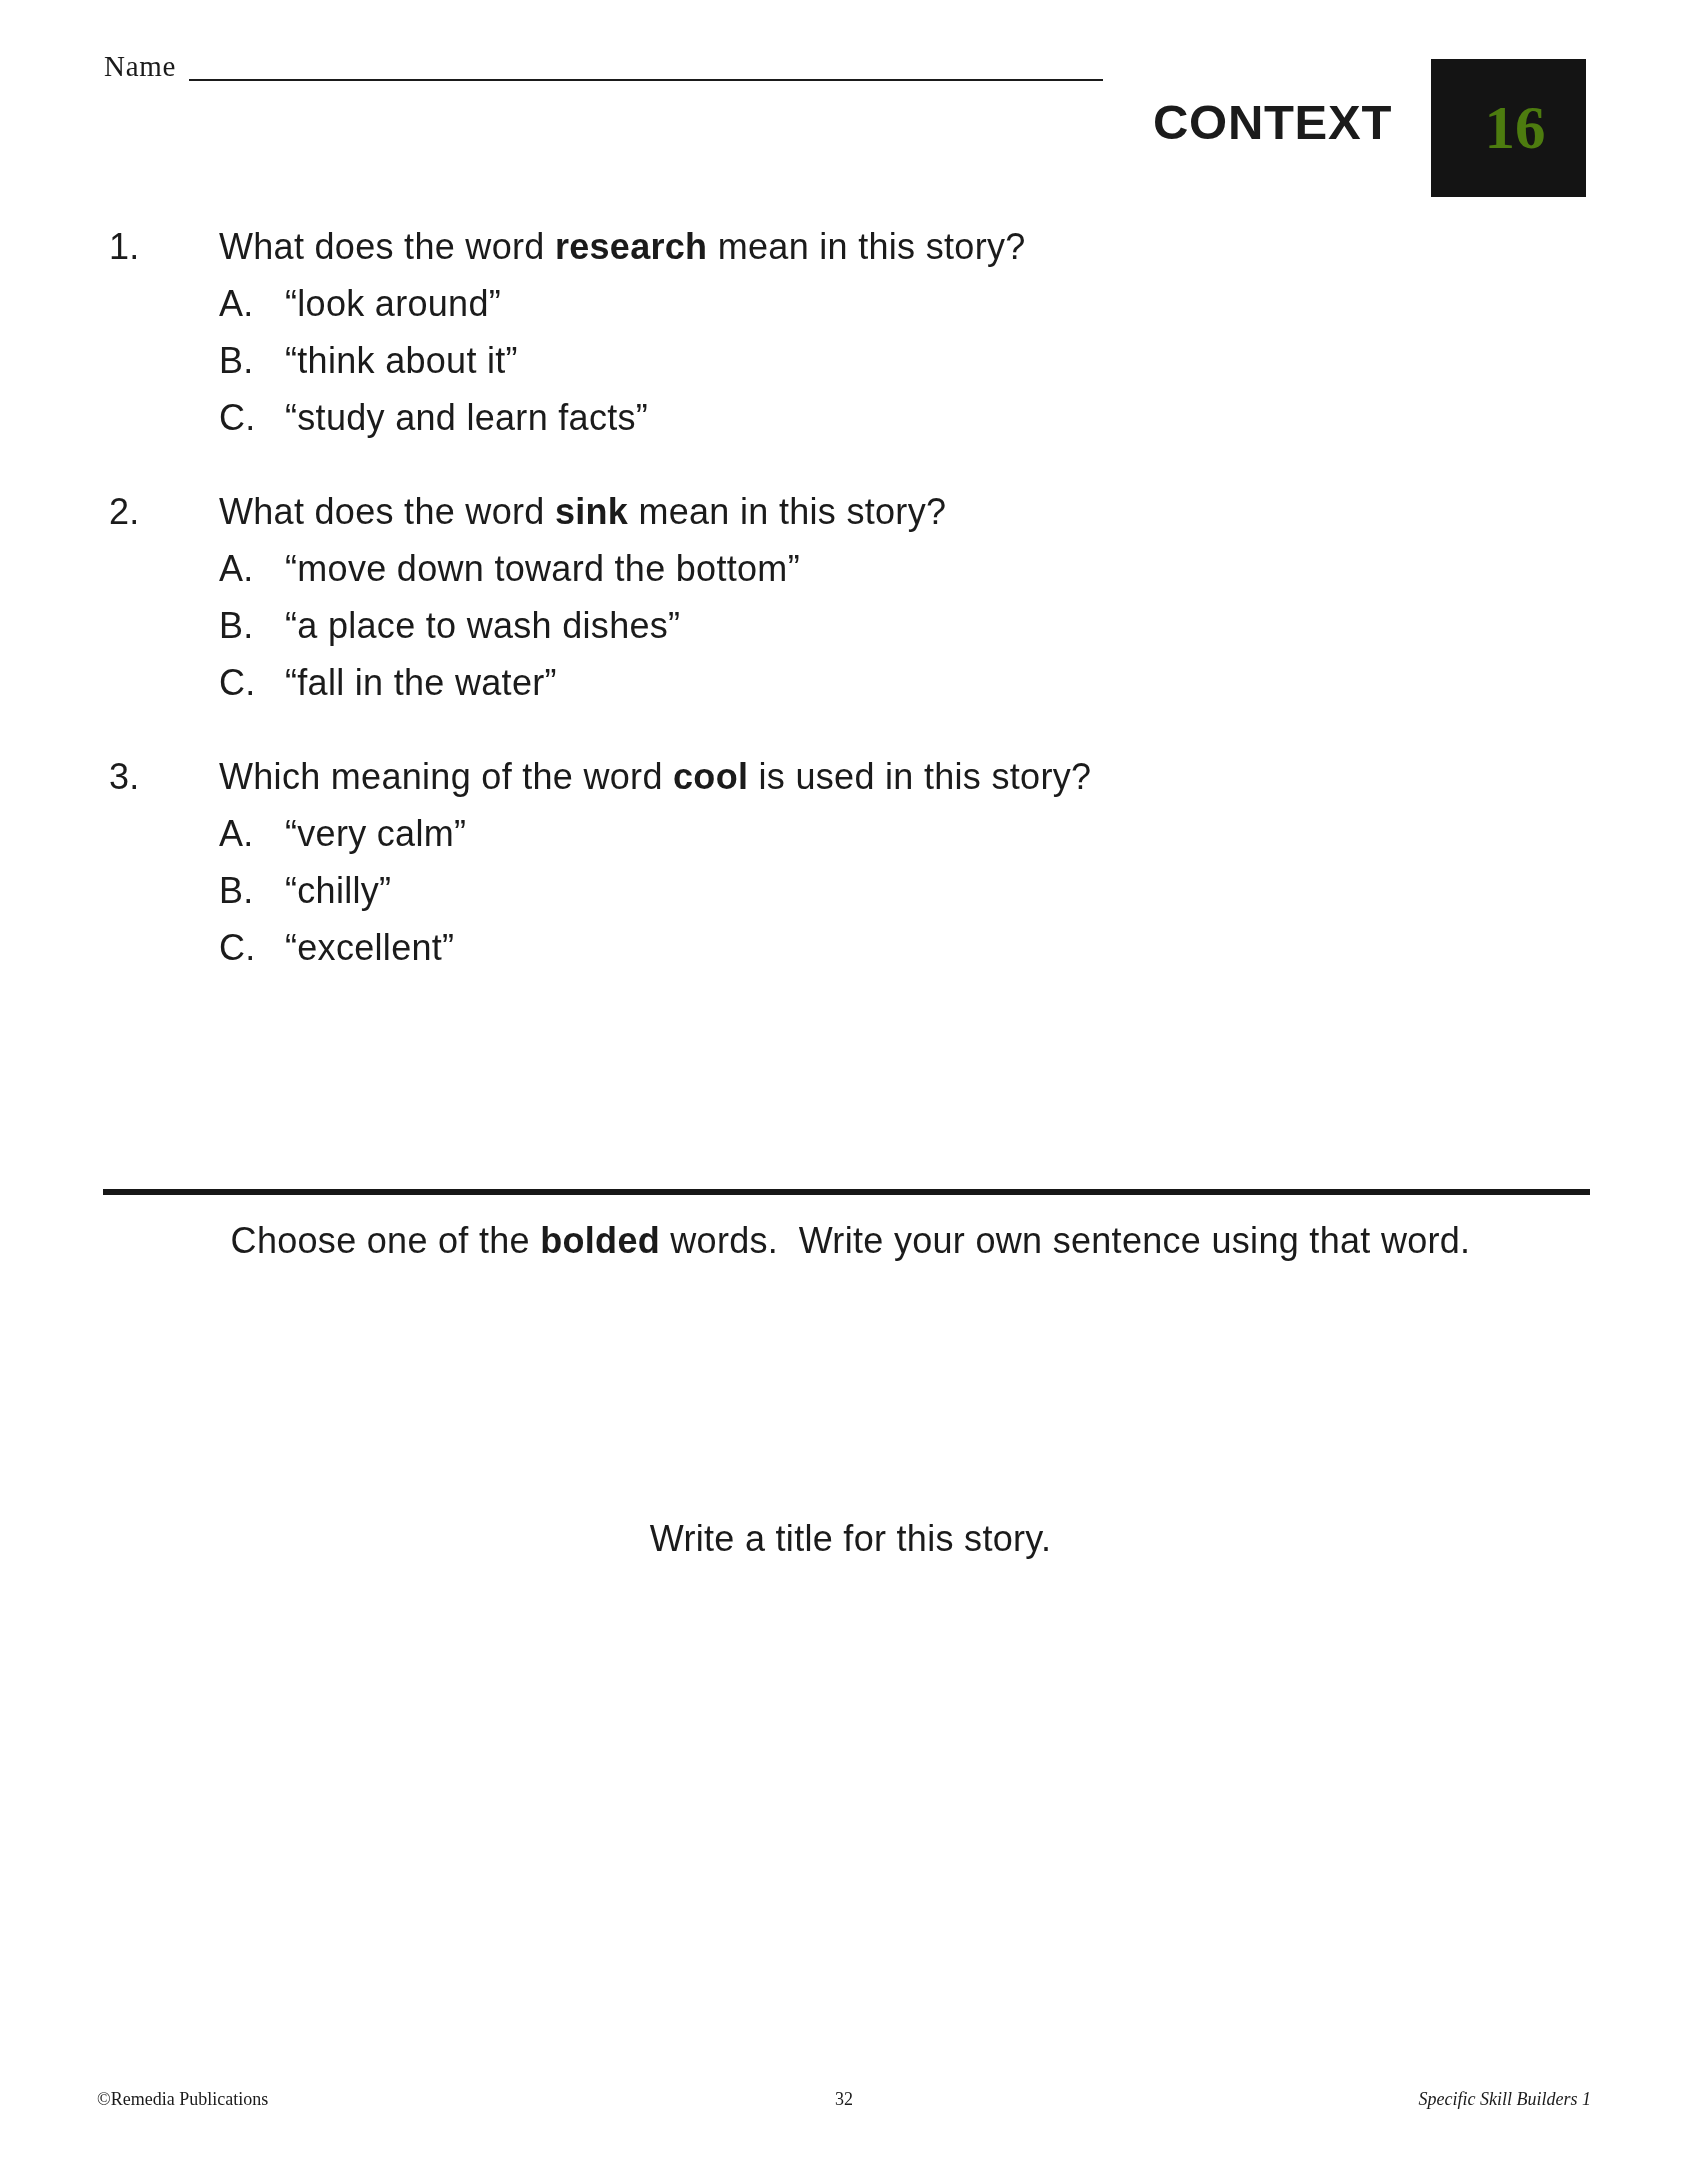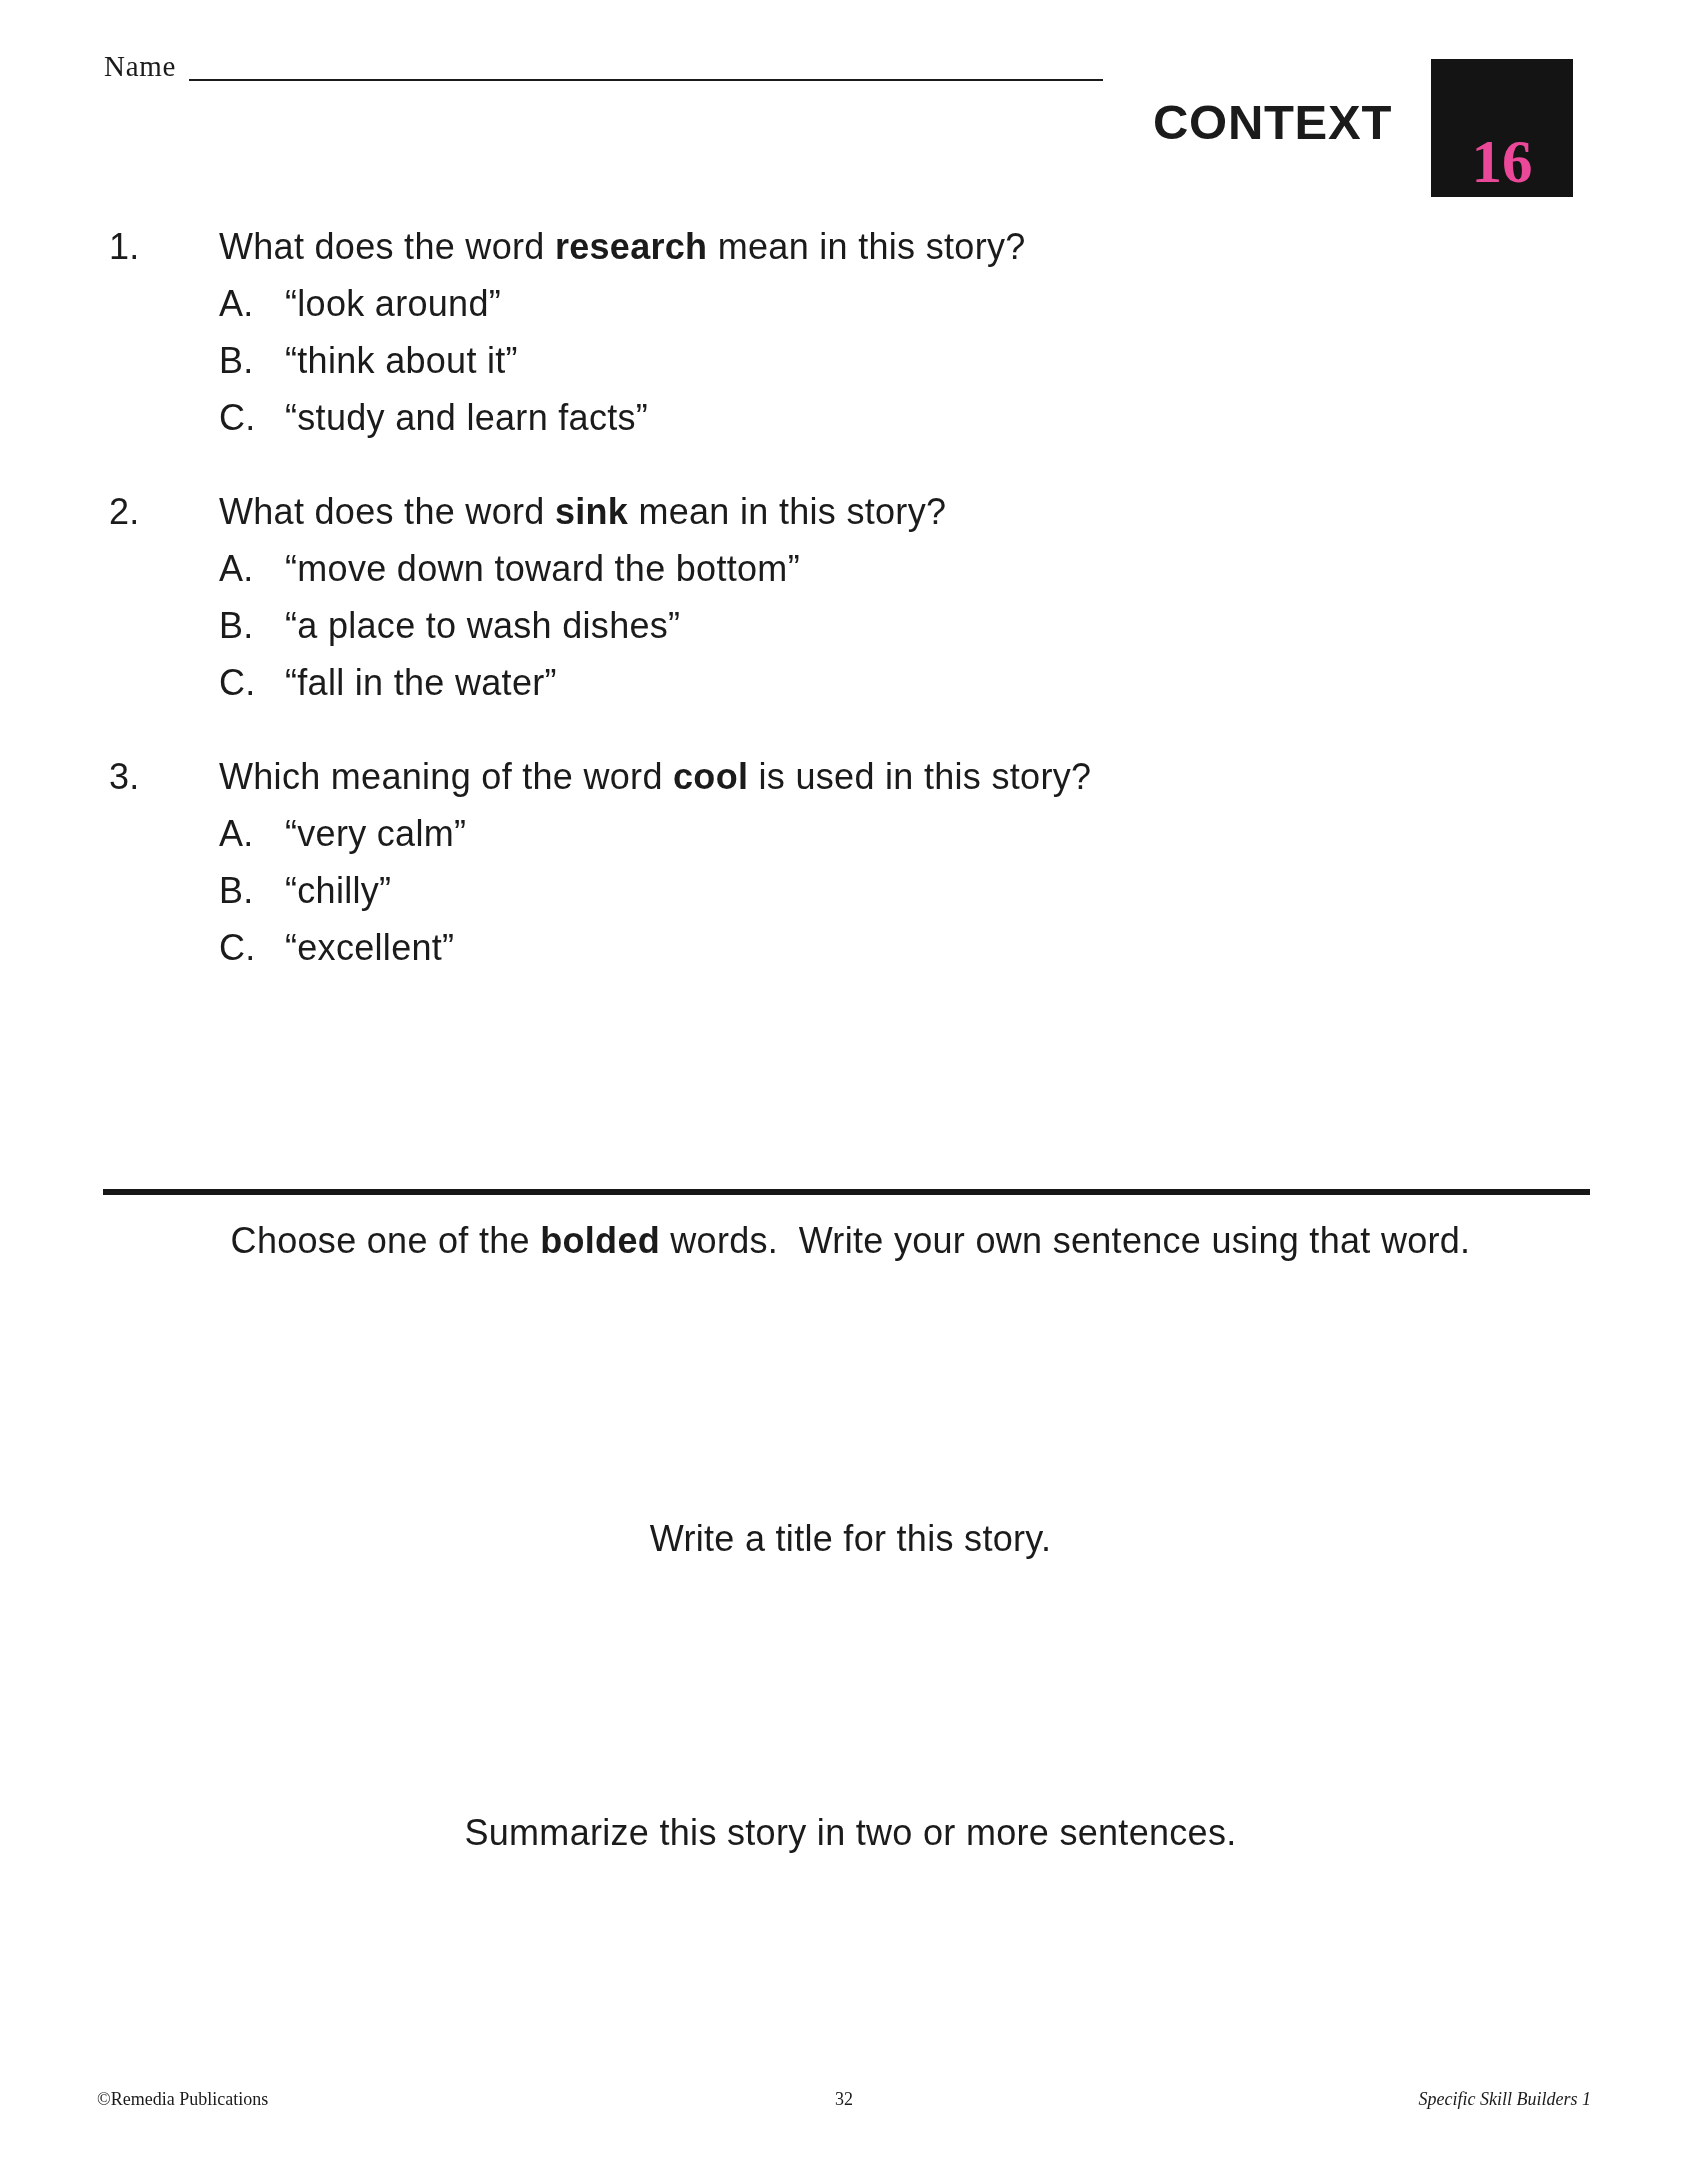--- a/index.html
+++ b/index.html
@@ -46,27 +46,28 @@
     letter-spacing: 0.7px;
     line-height: 49px;
   }
   .lesson-badge {
     position: absolute;
     left: 1431px;
     top: 59px;
     width: 142px;
     height: 138px;
     background: #141414;
-    color: #ec4899;
+    color: #4d7c0f;
     display: flex;
-    align-items: flex-end;
+    align-items: center;
     justify-content: center;
     font-family: "Liberation Serif", serif;
     font-weight: bold;
     font-size: 61px;
+    padding-left: 13px;
   }
 
   
   .questions {
     position: absolute;
     left: 109px;
     top: 218px;
     width: 1422px;
     font-size: 36px;
     letter-spacing: 0.3px;
@@ -215,21 +216,20 @@
   <div class="section-rule"></div>
 
   <div class="prompt prompt-choose"><span>Choose one of the </span><span class="q-bold">bolded</span><span> words.  Write your own sentence using that word.</span></div>
 
   <div class="answer-space answer-space-sentence"></div>
 
   <div class="prompt prompt-title">Write a title for this story.</div>
 
   <div class="answer-space answer-space-title"></div>
 
-  <div class="prompt prompt-summarize">Summarize this story in two or more sentences.</div>
 
   <div class="answer-space answer-space-summary"></div>
 
   <div class="footer">
     <span class="footer-left">©Remedia Publications</span>
     <span class="footer-center">32</span>
     <span class="footer-right">Specific Skill Builders 1</span>
   </div>
 
 </div>

